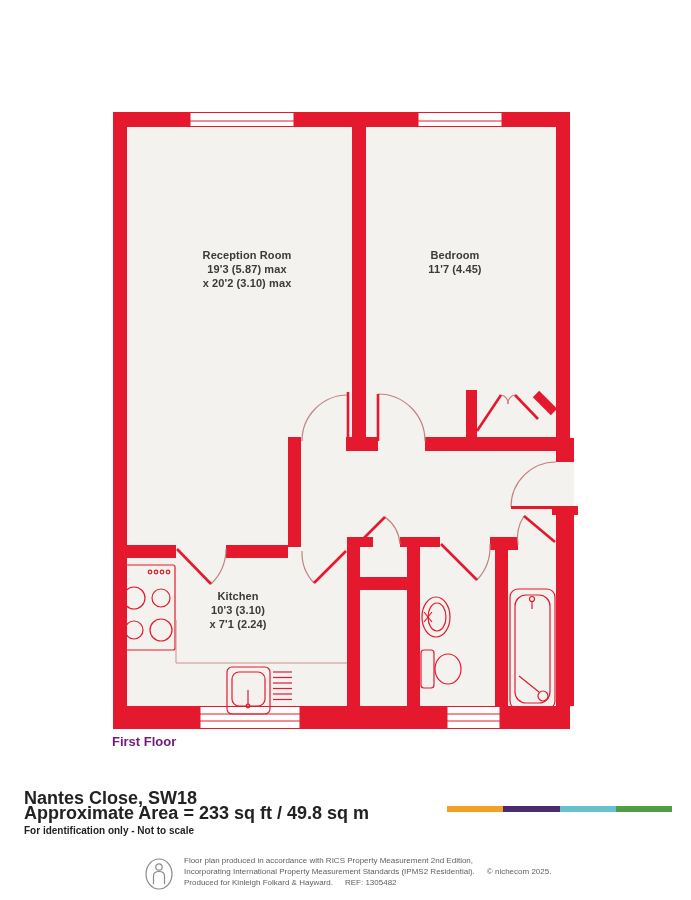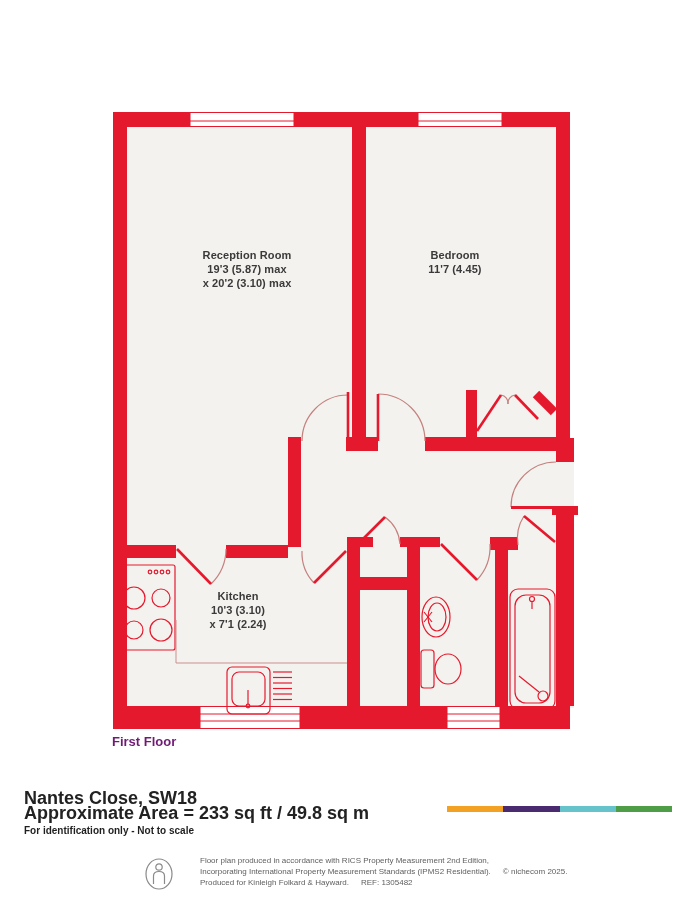--- a/index.html
+++ b/index.html
@@ -21,21 +21,21 @@
   .address-line{font-weight:bold;font-size:18px;line-height:15px;}
   .address-note{font-weight:bold;font-size:10px;margin-top:4px;color:#1f1f1f;}
   .brand{position:absolute;right:19px;top:800px;width:240px;text-align:right;}
   .brand-name{
     color:#3f3f3e;font-size:19px;letter-spacing:-0.2px;font-weight:400;
     white-space:nowrap;
   }
   .brand-bar{margin-top:6px;width:225px;height:6px;display:flex;margin-left:auto;}
   .brand-bar span{flex:1 1 25%;height:6px;display:block;}
   .footer{position:absolute;left:144px;top:855px;display:flex;align-items:flex-start;}
-  .footer-text{margin-left:26px;color:#606060;font-size:8px;line-height:11px;}
+  .footer-text{margin-left:10px;color:#606060;font-size:8px;line-height:11px;}
   .footer-gap{margin-left:12px;text-align:center;}
   .nichecom{flex:0 0 auto;margin-top:2px;}
 </style>
 </head>
 <body>
 
 <svg id="plan-svg" width="691" height="900" viewBox="0 0 691 900">
 
   <rect x="118" y="116" width="448" height="608" fill="#F4F2EF"></rect>
   <rect x="556" y="438" width="18" height="270" fill="#F4F2EF"></rect>

